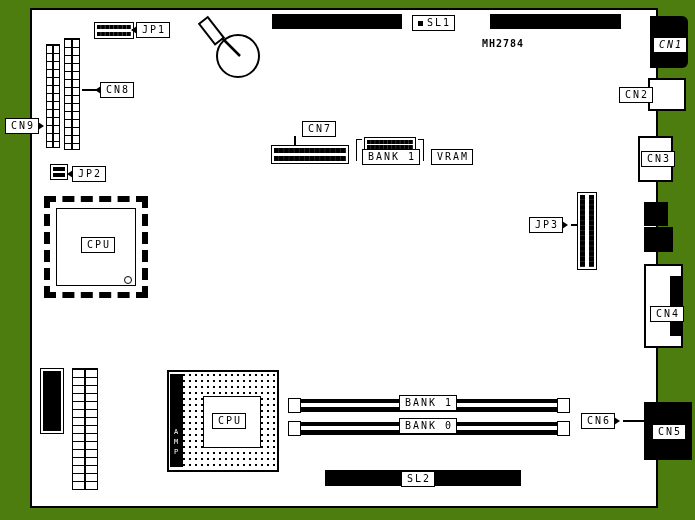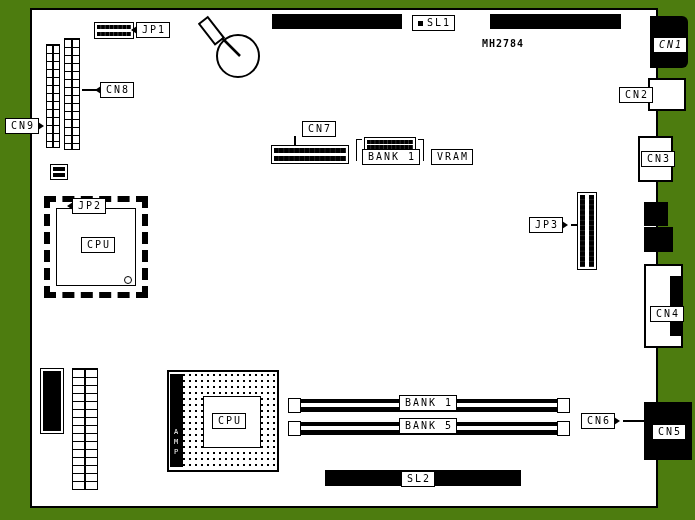--- a/index.html
+++ b/index.html
@@ -90,21 +90,21 @@
   </div>
   <div class="plain-text" style="left:482px; top:38px;font-weight:bold;">MH2784</div>
 
   <div class="ladder2" style="left:46px; top:44px; width:14px; height:104px;"></div>
   <div class="ladder2" style="left:64px; top:38px; width:16px; height:112px;"></div>
   <div class="line" style="left:82px; top:89px; width:18px; height:1.5px;"></div>
   <div class="lbl pt-l" style="left:100px; top:82px;">CN8</div>
   <div class="lbl pt-r" style="left:5px; top:118px;">CN9</div>
 
   <div class="pins pins-sm" style="left:50px; top:164px; width:18px; height:16px;"></div>
-  <div class="lbl pt-l" style="left:72px; top:166px;margin-top:32px;">JP2</div>
+  <div class="lbl pt-l" style="left:72px; top:166px;">JP2</div>
 
   <div class="lbl" style="left:302px; top:121px;">CN7</div>
   <div class="line" style="left:294px; top:136px; width:2px; height:10px;"></div>
   <div class="pins" style="left:271px; top:145px; width:78px; height:19px;"></div>
 
   <div class="pins pins-sm" style="left:364px; top:137px; width:52px; height:15px;"></div>
   <div class="brkt l" style="left:356px; top:139px;"></div>
   <div class="brkt r" style="left:418px; top:139px;"></div>
   <div class="lbl" style="left:362px; top:149px;">BANK 1</div>
   <div class="lbl" style="left:431px; top:149px;">VRAM</div>
@@ -149,18 +149,18 @@
   <div class="lbl" style="left:212px; top:413px;">CPU</div>
 
   <div class="simm-clip" style="left:288px; top:398px;"></div>
   <div class="simm-bar" style="left:301px; top:399px; width:256px;"></div>
   <div class="simm-clip" style="left:557px; top:398px;"></div>
   <div class="lbl" style="left:399px; top:395px;">BANK 1</div>
 
   <div class="simm-clip" style="left:288px; top:421px;"></div>
   <div class="simm-bar" style="left:301px; top:422px; width:256px;"></div>
   <div class="simm-clip" style="left:557px; top:421px;"></div>
-  <div class="lbl" style="left:399px; top:418px;">BANK 5</div>
+  <div class="lbl" style="left:399px; top:418px;">BANK 0</div>
 
   <div class="bar" style="left:325px; top:470px; width:196px; height:16px;"></div>
   <div class="lbl" style="left:401px; top:471px;">SL2</div>
 
 </div>
 
 </body></html>

